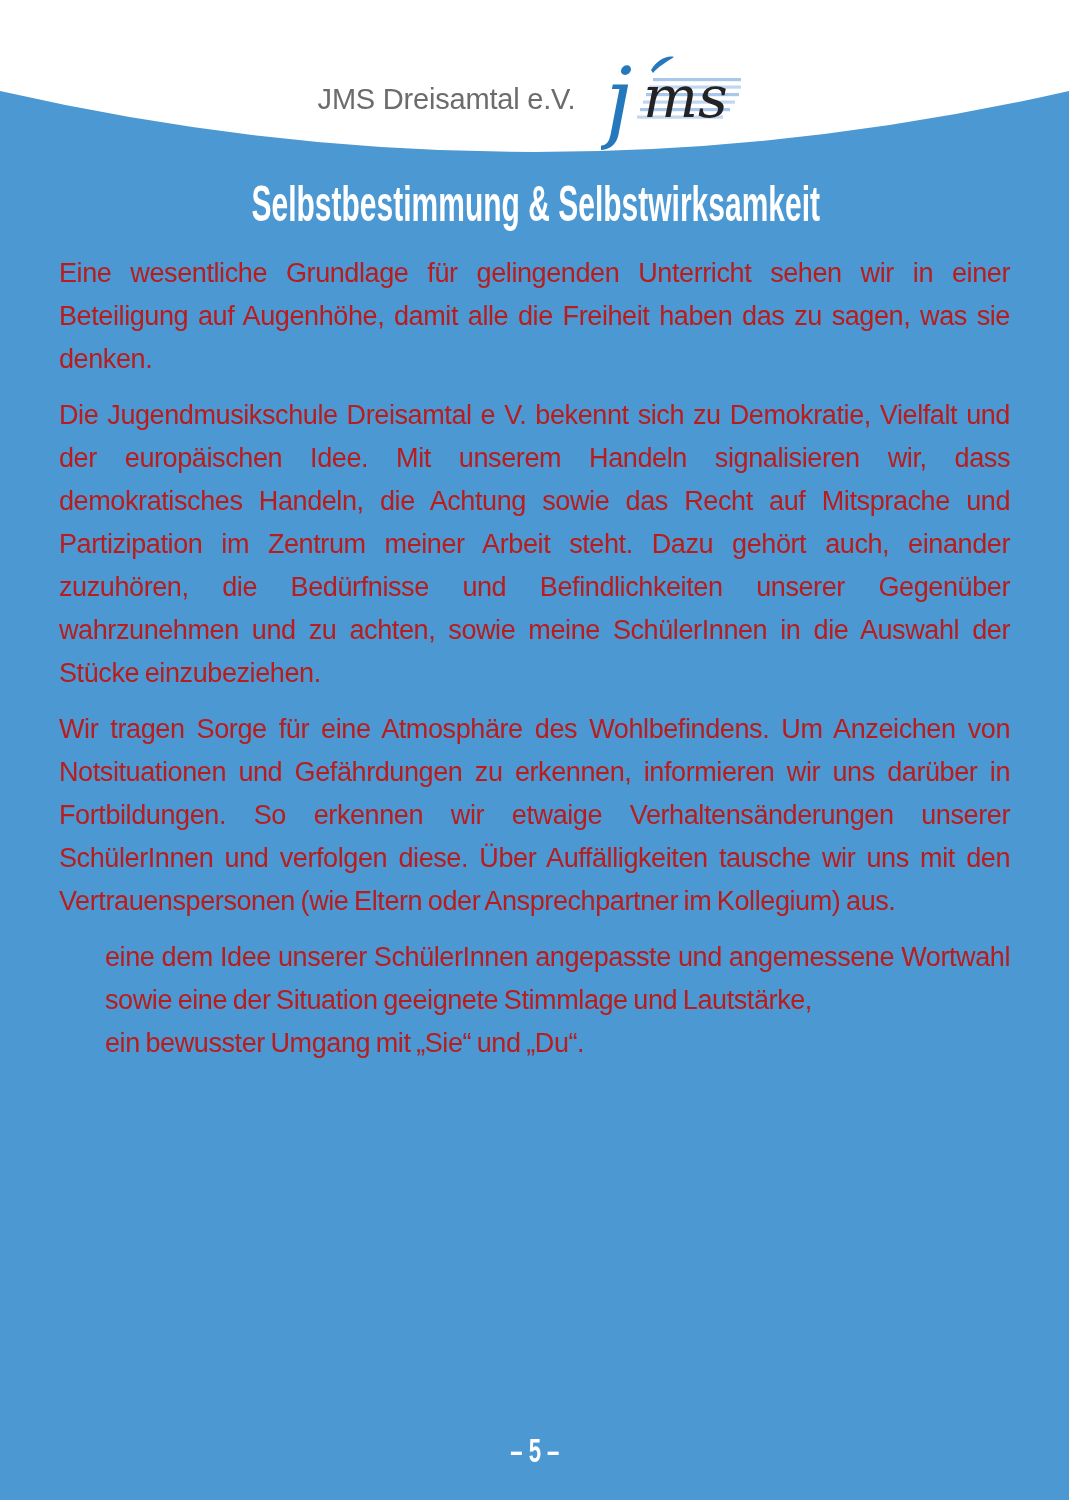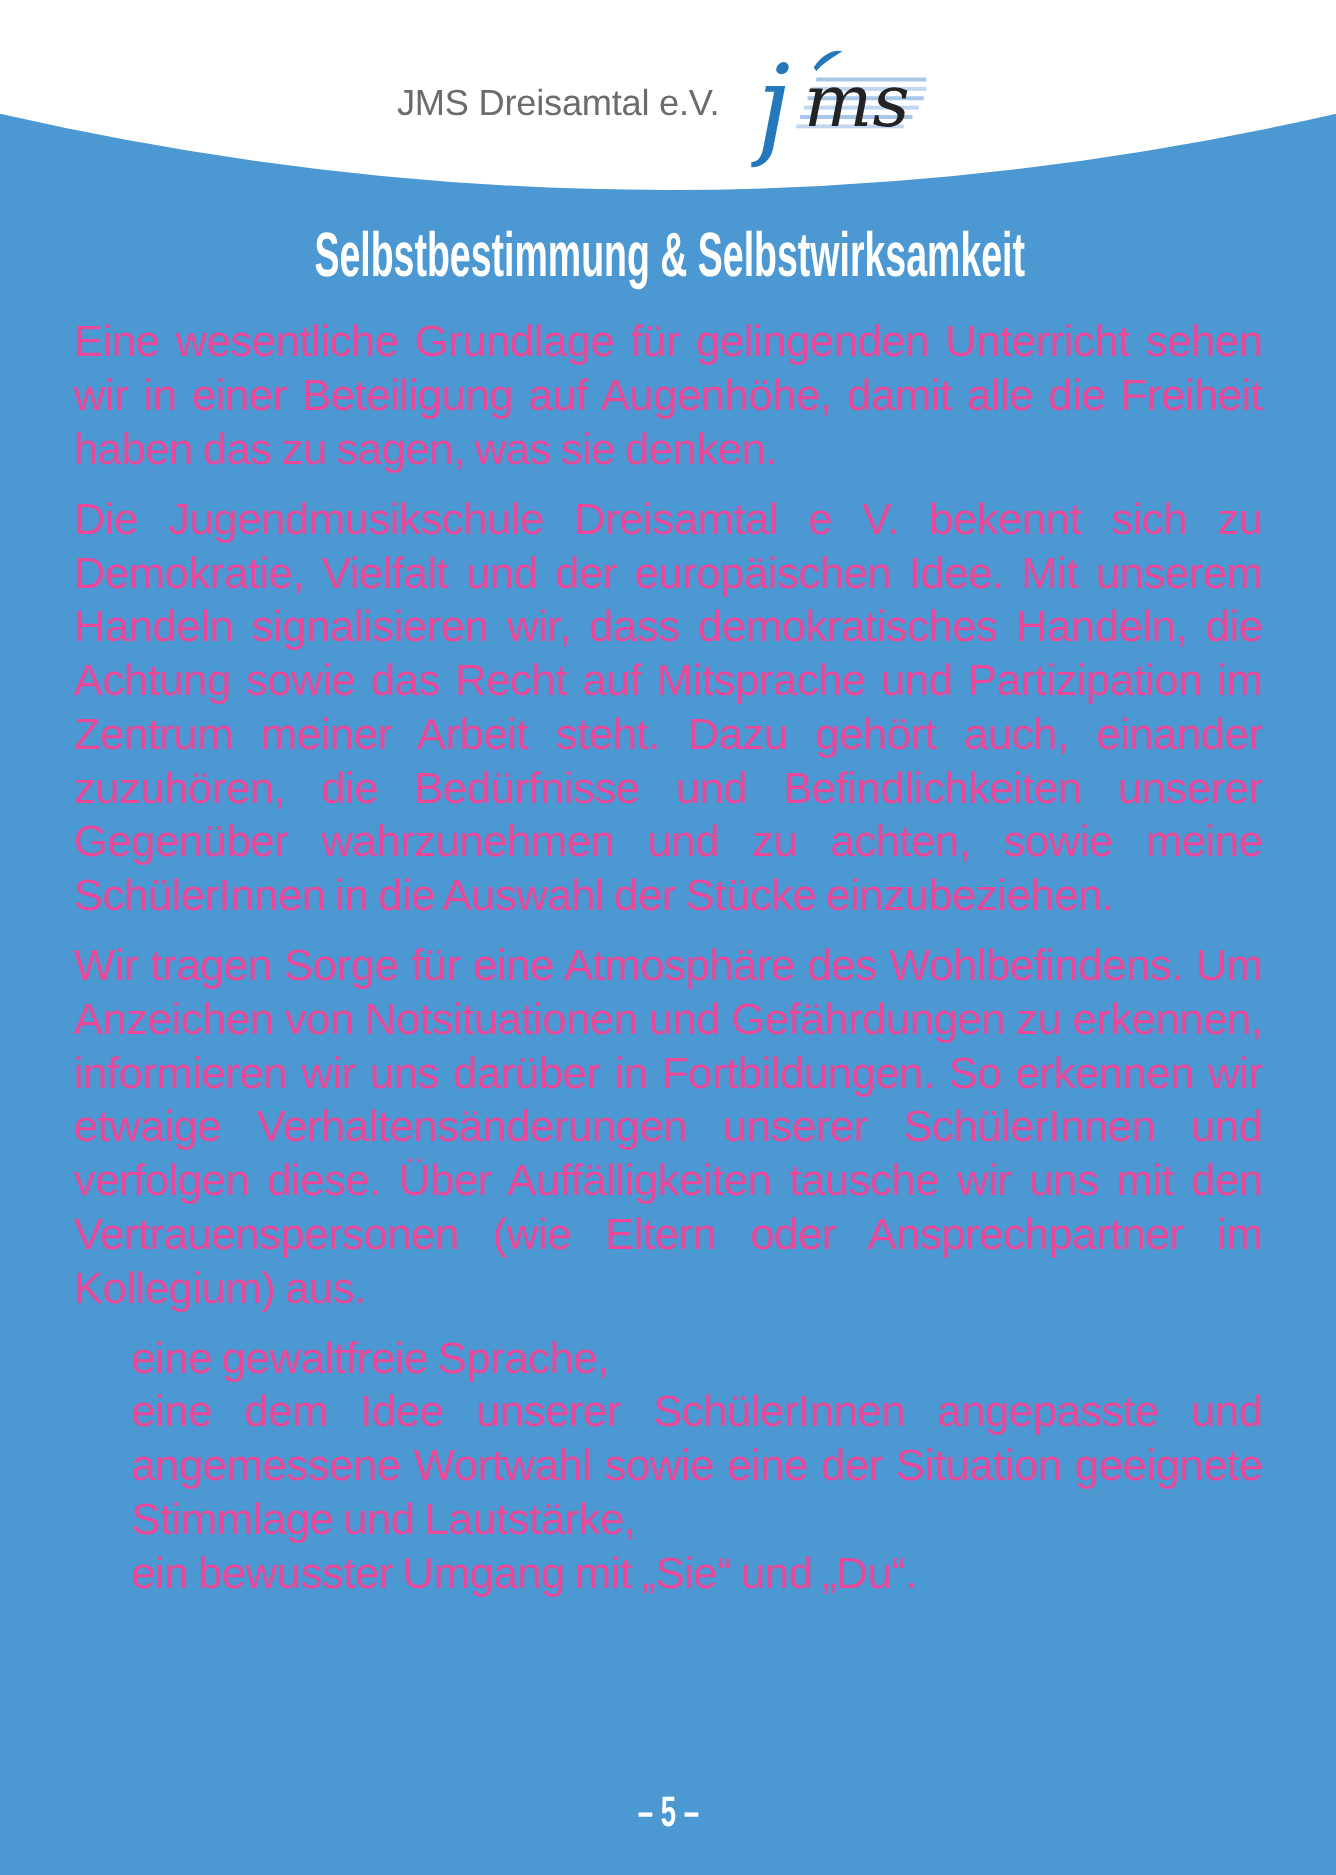--- a/index.html
+++ b/index.html
@@ -7,21 +7,21 @@
     width:1069px;height:1500px;
     background:#ffffff;
     font-family:"Liberation Sans", sans-serif;
     position:relative;
     overflow:hidden;
   }
   .page{position:absolute;inset:0;}
   .blue-body{position:absolute;inset:0;background:#4B98D2;}
   .header-curve{position:absolute;top:0;left:0;width:1069px;height:225px;display:block;}
   .header-content{
-    position:absolute;top:38px;left:0;right:0;
+    position:absolute;top:54px;left:0;right:0;
     display:flex;justify-content:center;align-items:center;gap:26px;
     height:96px;z-index:3;
   }
   .brand-text{
     color:#6b6c6e;font-size:29px;letter-spacing:-0.2px;
     padding-bottom:6px;
   }
   .logo-svg{display:block;}
   .content{
     position:absolute;top:0;left:59px;right:59px;z-index:2;
@@ -29,23 +29,23 @@
   }
   .heading-wrap{text-align:right;margin:0 0 20px 0;}
   .heading-wrap.second{margin-top:30px;margin-bottom:20px;}
   .heading{
     display:inline-block;white-space:nowrap;
     font-weight:bold;font-size:50px;line-height:56px;color:#ffffff;
     transform:scaleX(0.60);transform-origin:50% 50%;
   }
   .para{
     margin:0 0 13px 0;
-    font-size:35px;line-height:43px;
+    font-size:27px;line-height:43px;
     letter-spacing:-0.4px;word-spacing:-1.5px;
-    text-align:justify;color:#ec4899;
+    text-align:justify;color:#b91c1c;
   }
   .bullet-list{margin-left:46px;}
   .bullet-list .para{margin:0;}
   .footer{
     position:absolute;bottom:30px;left:0;right:0;
     text-align:center;z-index:2;
   }
   .page-number{
     display:inline-block;color:#ffffff;font-weight:bold;
     font-size:34px;transform:scaleX(0.65);transform-origin:50% 50%;
@@ -83,21 +83,20 @@
 
     <div class="heading-wrap">
       <span class="heading">Selbstbestimmung &amp; Selbstwirksamkeit</span>
     </div>
     <p class="para">Eine wesentliche Grundlage für gelingenden Unterricht sehen wir in einer Beteiligung auf Augenhöhe, damit alle die Freiheit haben das zu sagen, was sie denken.</p>
     <p class="para">Die Jugendmusikschule Dreisamtal e V. bekennt sich zu Demokratie, Vielfalt und der europäischen Idee. Mit unserem Handeln signalisieren wir, dass demokratisches Handeln, die Achtung sowie das Recht auf Mitsprache und Partizipation im Zentrum meiner Arbeit steht. Dazu gehört auch, einander zuzuhören, die Bedürfnisse und Befindlichkeiten unserer Gegenüber wahrzunehmen und zu achten, sowie meine SchülerInnen in die Auswahl der Stücke einzubeziehen.</p>
 
     <p class="para">Wir tragen Sorge für eine Atmosphäre des Wohlbefindens. Um Anzeichen von Notsituationen und Gefährdungen zu erkennen, informieren wir uns darüber in Fortbildungen. So erkennen wir etwaige Verhaltensänderungen unserer SchülerInnen und verfolgen diese. Über Auffälligkeiten tausche wir uns mit den Vertrauenspersonen (wie Eltern oder Ansprechpartner im Kollegium) aus.</p>
 
     <div class="bullet-list">
-      <p class="para">eine gewaltfreie Sprache,</p>
       <p class="para">eine dem Idee unserer SchülerInnen angepasste und angemessene Wortwahl sowie eine der Situation geeignete Stimmlage und Lautstärke,</p>
       <p class="para">ein bewusster Umgang mit „Sie“ und „Du“.</p>
     </div>
   </div>
 
   <div class="footer">
     <span class="page-number">– 5 –</span>
   </div>
 </div>
 

